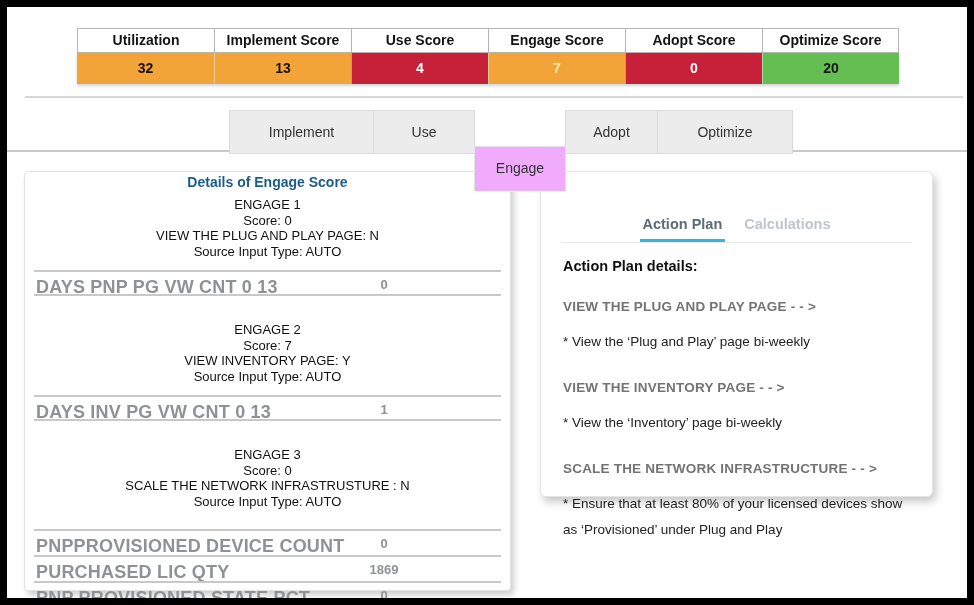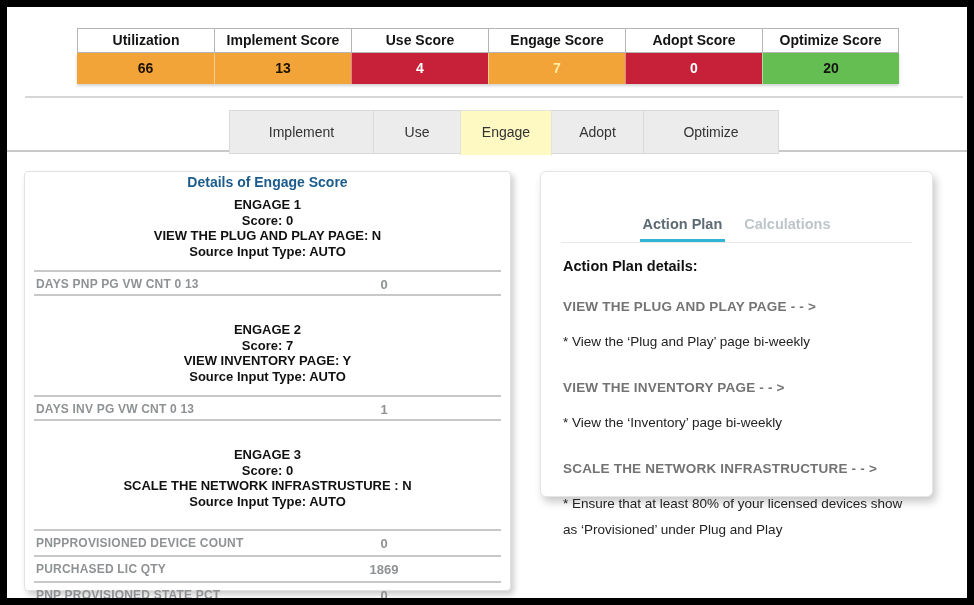--- a/index.html
+++ b/index.html
@@ -36,39 +36,39 @@
   .divider-tabs { position:absolute; top:143px; left:0; width:960px; height:2px; background:#c9c9c9; }
 
   
   .tabbar { position:absolute; left:222px; top:103px; display:flex; z-index:2; }
   .tab {
     height:44px; line-height:42px; text-align:center; font-size:14px; color:#333;
     background:#ececec; border:1px solid #d9d9d9; margin-left:-1px; cursor:pointer;
   }
   .tab:first-child { margin-left:0; }
   .tab:nth-child(1){ width:145px; }
-  .tab:nth-child(2){ width:88px; }
+  .tab:nth-child(2){ width:102px; }
   .tab:nth-child(3){ width:92px; }
   .tab:nth-child(4){ width:93px; }
   .tab:nth-child(5){ width:136px; }
-  .tab.active { background:#fef9c3; border-color:#e3e3e3; border-bottom-color:#fff; height:46px; z-index:3; }
+  .tab.active { background:#f0abfc; border-color:#e3e3e3; border-bottom-color:#fff; height:46px; z-index:3;margin-top:36px; }
 
   
   .details-card {
     position:absolute; left:17px; top:164px; width:487px; height:420px;
     background:#fff; border:1px solid #e2e2e2; border-radius:4px;
     box-shadow:3px 4px 6px rgba(0,0,0,0.2); padding-top:2px;
   }
   .details-title { text-align:center; font-size:14px; font-weight:bold; color:#1C5C8C; margin-bottom:7px; }
-  .section-head { text-align:center; font-size:13px; font-weight:bold; color:#111; line-height:15.5px; }
+  .section-head { text-align:center; font-size:13px; font-weight:normal; color:#111; line-height:15.5px; }
   .rows { margin:11px 9px 0 9px; }
   .rowline { position:relative; height:26px; border-top:2px solid #c8c8c8; }
   .rowline.last { border-bottom:2px solid #c8c8c8; }
   .row-label {
-    position:absolute; left:2px; top:5px; font-size:12px; font-weight:bold;
+    position:absolute; left:2px; top:5px; font-size:18px; font-weight:bold;
     color:#8F9294; letter-spacing:0.2px; white-space:nowrap;
   }
   .row-value {
     position:absolute; left:300px; width:100px; top:5px; text-align:center;
     font-size:13px; font-weight:bold; color:#8F9294;
   }
   .sect-gap { margin-top:26px; }
   .rows-gap { margin-top:20px; }
 
   
@@ -95,21 +95,21 @@
   <div class="score-table">
     <div class="score-header">
       <div class="hcell">Utilization</div>
       <div class="hcell">Implement Score</div>
       <div class="hcell">Use Score</div>
       <div class="hcell">Engage Score</div>
       <div class="hcell">Adopt Score</div>
       <div class="hcell">Optimize Score</div>
     </div>
     <div class="score-values">
-      <div class="vcell c-orange">66</div>
+      <div class="vcell c-orange">32</div>
       <div class="vcell c-orange">13</div>
       <div class="vcell c-red">4</div>
       <div class="vcell c-orange-light">7</div>
       <div class="vcell c-red">0</div>
       <div class="vcell c-green">20</div>
     </div>
   </div>
 
   <div class="divider-top"></div>
   <div class="divider-tabs"></div>

